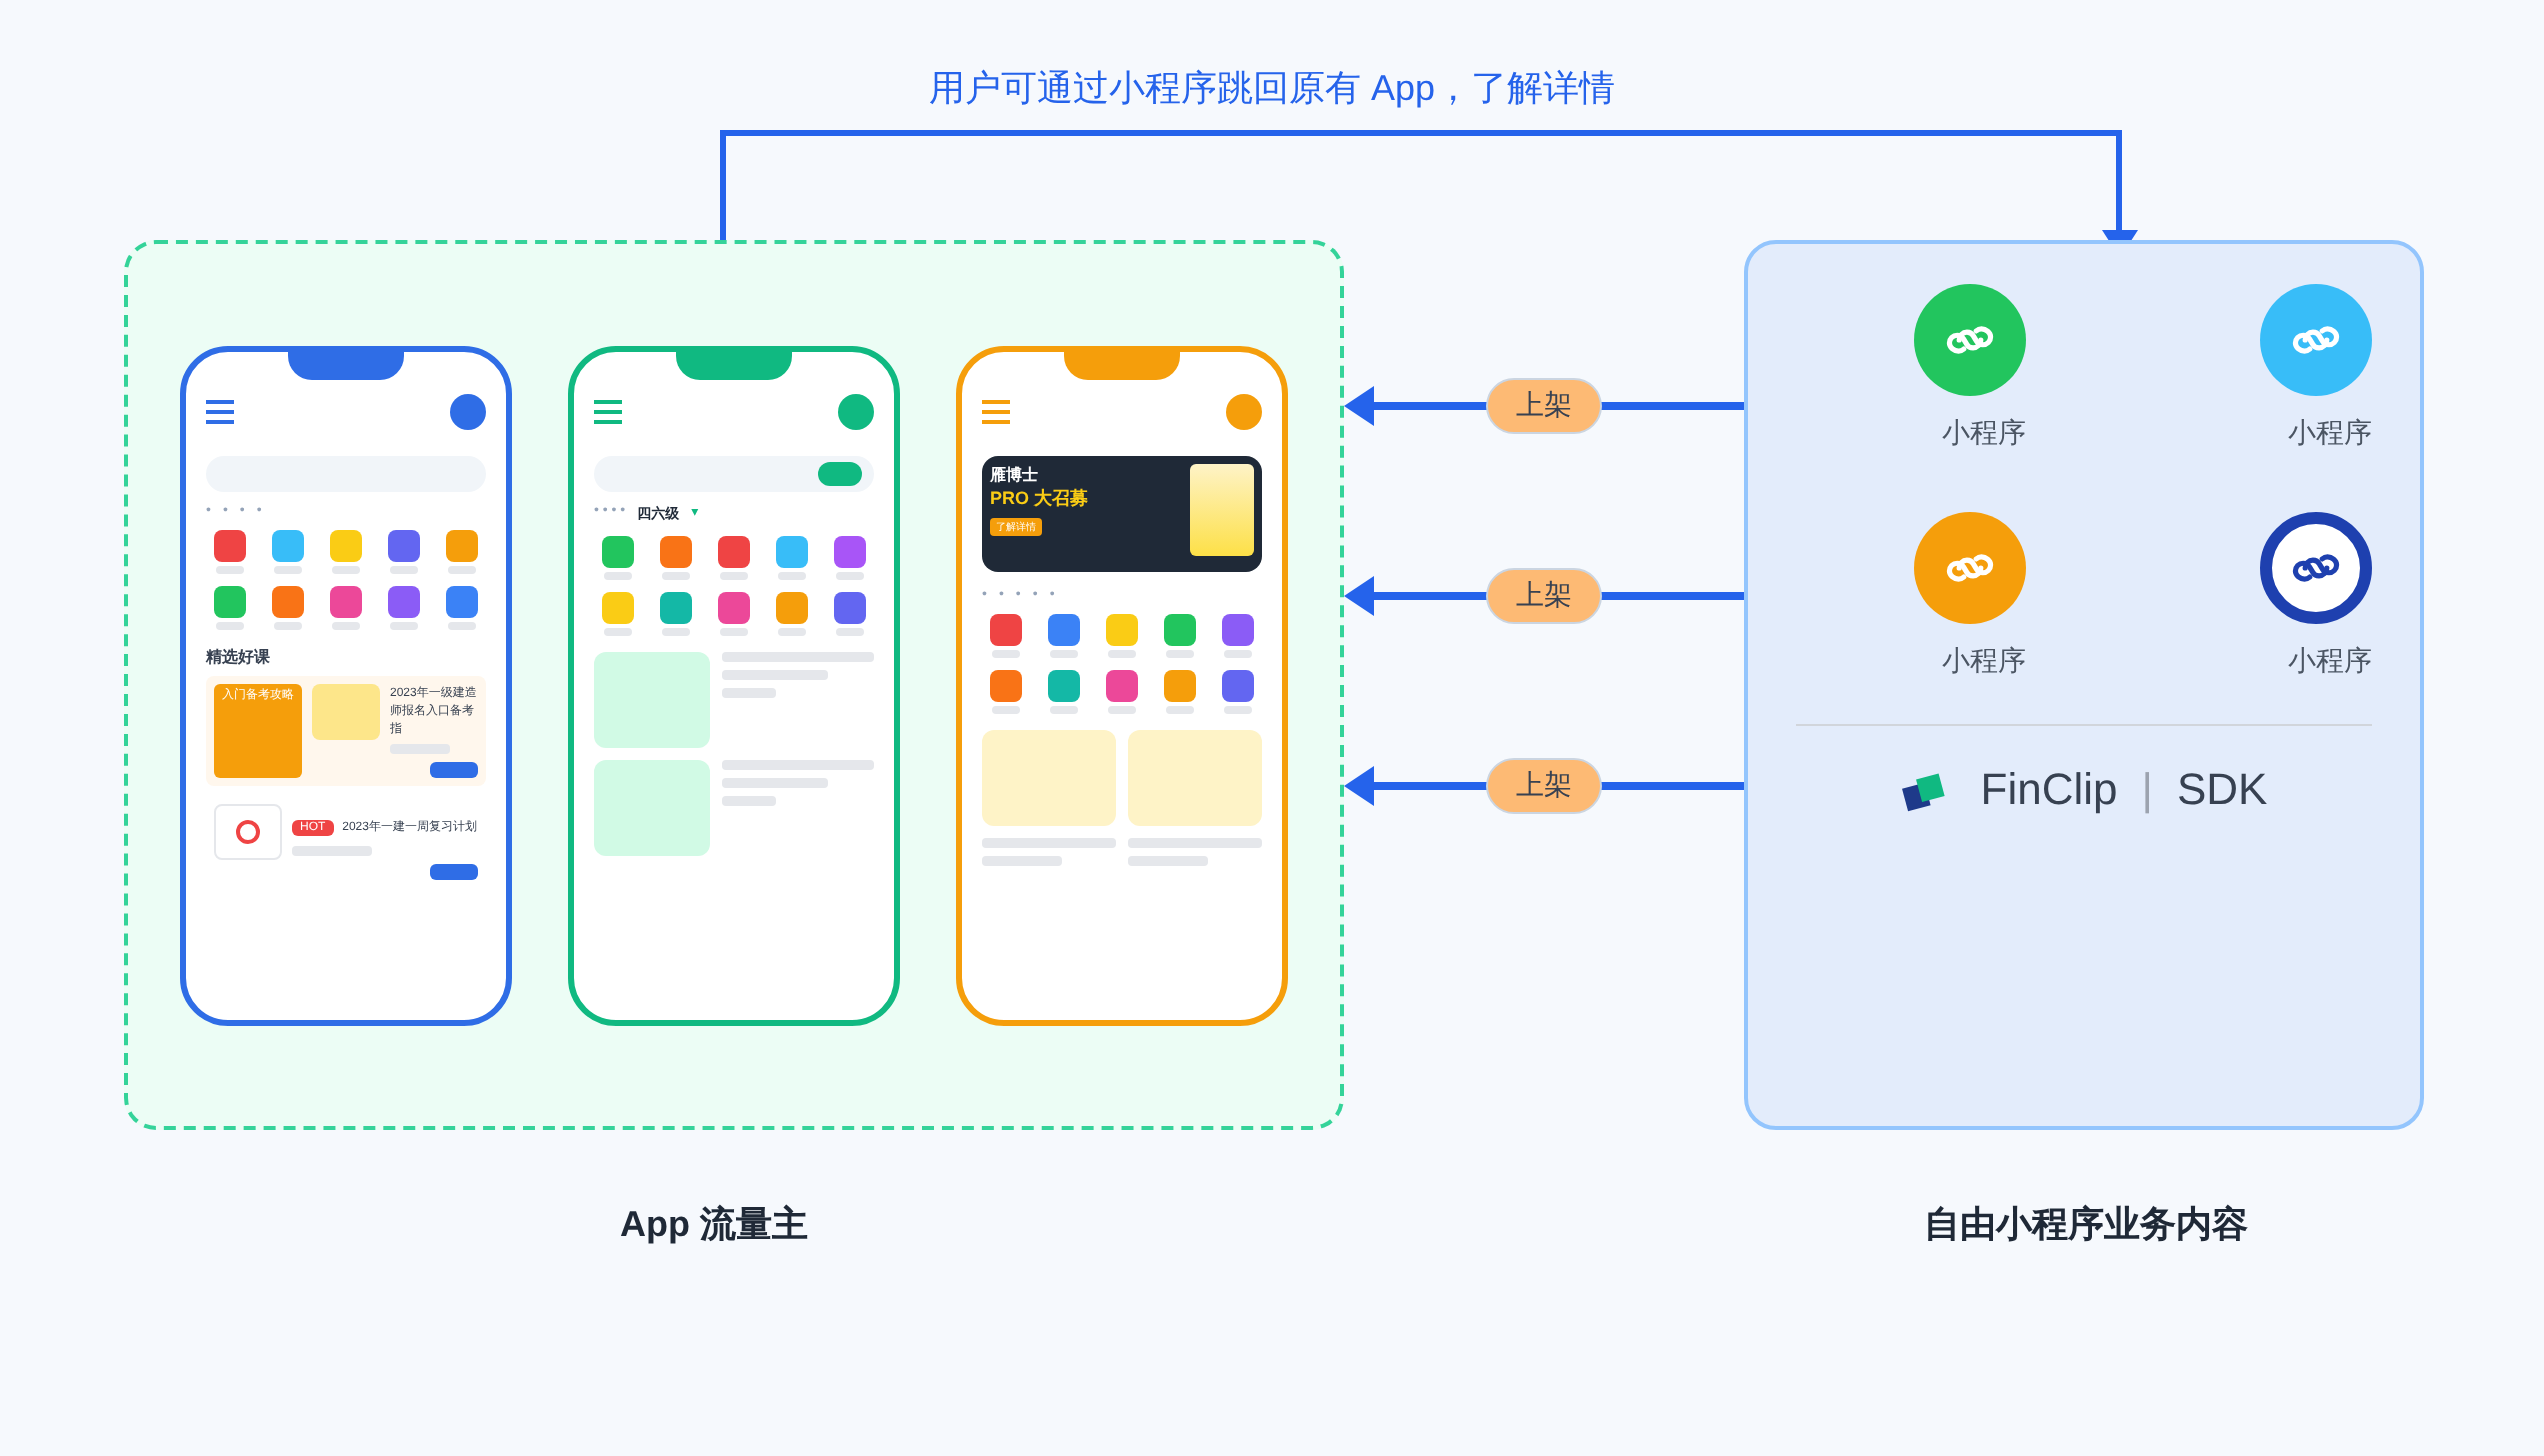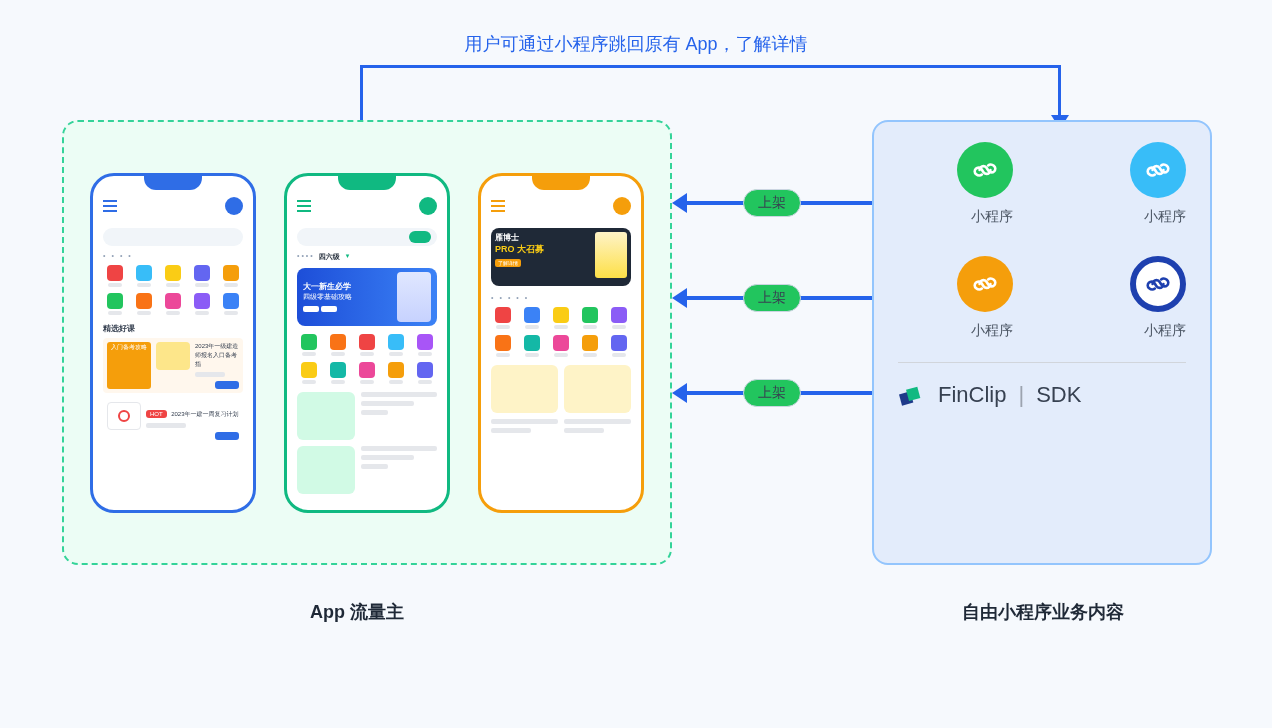--- a/index.html
+++ b/index.html
@@ -21,21 +21,21 @@
 
 .right-box { position: absolute; top: 120px; left: 872px; width: 340px; height: 445px; border: 2px solid #93c5fd; border-radius: 16px; background: #e3ecfb; padding: 20px 24px 16px; }
 .right-label { position: absolute; top: 600px; left: 962px; font-size: 18px; font-weight: 600; color: #1f2937; }
 .right-title { text-align: center; font-weight: 700; color: #1f2937; font-size: 18px; margin-bottom: 22px; }
 .mini-grid { display: grid; grid-template-columns: 1fr 1fr; gap: 30px 58px; margin-bottom: 22px; }
 .mini-item { display: flex; flex-direction: column; align-items: flex-end; gap: 10px; }
 .mini-circ { width: 56px; height: 56px; border-radius: 50%; display: flex; align-items: center; justify-content: center; }
 .mini-circ svg { width: 26px; height: 26px; }
 .mini-label { font-size: 14px; color: #4b5563; }
 .hr { border: none; border-top: 1px solid #d1d5db; margin: 18px 0; }
-.sdk-row { display: flex; align-items: center; justify-content: flex-start; gap: 12px; }
+.sdk-row { display: flex; align-items: center; justify-content: center; gap: 12px; }
 .sdk-row svg { width: 28px; height: 28px; }
 .sdk-text { font-size: 22px; color: #374151; font-weight: 500; }
 .sdk-sep { color: #9ca3af; font-size: 22px; }
 
 
 .phone { width: 166px; height: 340px; border-radius: 24px; border: 3px solid; background: #fff; position: relative; overflow: hidden; }
 .phone .notch { position: absolute; top: -2px; left: 50%; transform: translateX(-50%); width: 58px; height: 16px; background: currentColor; border-radius: 0 0 12px 12px; }
 .phone .hdr { height: 32px; margin-top: 14px; display: flex; align-items: center; padding: 0 10px; }
 .phone .hdr .ham { width: 14px; height: 12px; display:flex; flex-direction:column; justify-content:space-between; }
 .phone .hdr .ham div { height:2px; width:100%; }
@@ -60,21 +60,21 @@
 .phone .lcard .txts { flex:1; }
 .phone .pill { display:inline-block; padding:1px 4px; border-radius:3px; font-size:6px; color:#fff; }
 
 
 .mid-arrow { position: absolute; left: 672px; width: 200px; height: 36px; display: flex; align-items: center; }
 .mid-arrow.a1 { top: 185px; }
 .mid-arrow.a2 { top: 280px; }
 .mid-arrow.a3 { top: 375px; }
 .mid-arrow .line { flex:1; height: 4px; background: #2563eb; }
 .mid-arrow .head { width: 0; height: 0; border-top: 10px solid transparent; border-bottom: 10px solid transparent; border-right: 15px solid #2563eb; }
-.mid-arrow .pill { background: #22c55e; border: 1px solid #cbd5e1; border-radius: 999px; padding: 4px 14px; font-size: 14px; color: #374151; position: absolute; left: 50%; transform: translateX(-50%); }
+.mid-arrow .pill { background: #fdba74; border: 1px solid #cbd5e1; border-radius: 999px; padding: 4px 14px; font-size: 14px; color: #374151; position: absolute; left: 50%; transform: translateX(-50%); }
 </style>
 </head>
 <body>
 
 <div class="top-label">用户可通过小程序跳回原有 App，了解详情</div>
 <div class="top-line h"></div>
 <div class="top-line vleft"></div>
 <div class="top-line vright"></div>
 <div class="arrow-down"></div>
 
@@ -175,31 +175,20 @@
       <div class="circ" style="background:#10b981"></div>
     </div>
     <div class="body">
       <div class="search" style="display:flex;align-items:center;padding:0 6px">
         <div style="margin-left:auto;background:#10b981;width:22px;height:12px;border-radius:8px"></div>
       </div>
       <div class="tabs">
         <span>• • • •</span>
         <span style="color:#1f2937;font-weight:700">四六级</span>
         <span style="color:#10b981">▾</span>
-      </div>
-      <div class="banner" style="background:linear-gradient(90deg,#1d4ed8,#3b82f6)">
-        <div style="color:#fff">
-          <div style="font-size:8px;font-weight:700">大一新生必学</div>
-          <div style="font-size:7px">四级零基础攻略</div>
-          <div style="display:flex;gap:2px;margin-top:4px">
-              <div style="width:16px;height:6px;background:#fff;border-radius:2px"></div>
-              <div style="width:16px;height:6px;background:#fff;border-radius:2px"></div>
-            </div>
-        </div>
-        <div style="width:34px;height:50px;background:linear-gradient(#e0e7ff,#c7d2fe);margin-left:auto;border-radius:4px"></div>
       </div>
       <div class="icons" id="p2-icons">
           <div class="ic">
             <div class="sq" style="background:#22c55e"></div>
             <div class="lb"></div>
           </div>
           <div class="ic">
             <div class="sq" style="background:#f97316"></div>
             <div class="lb"></div>
           </div>

